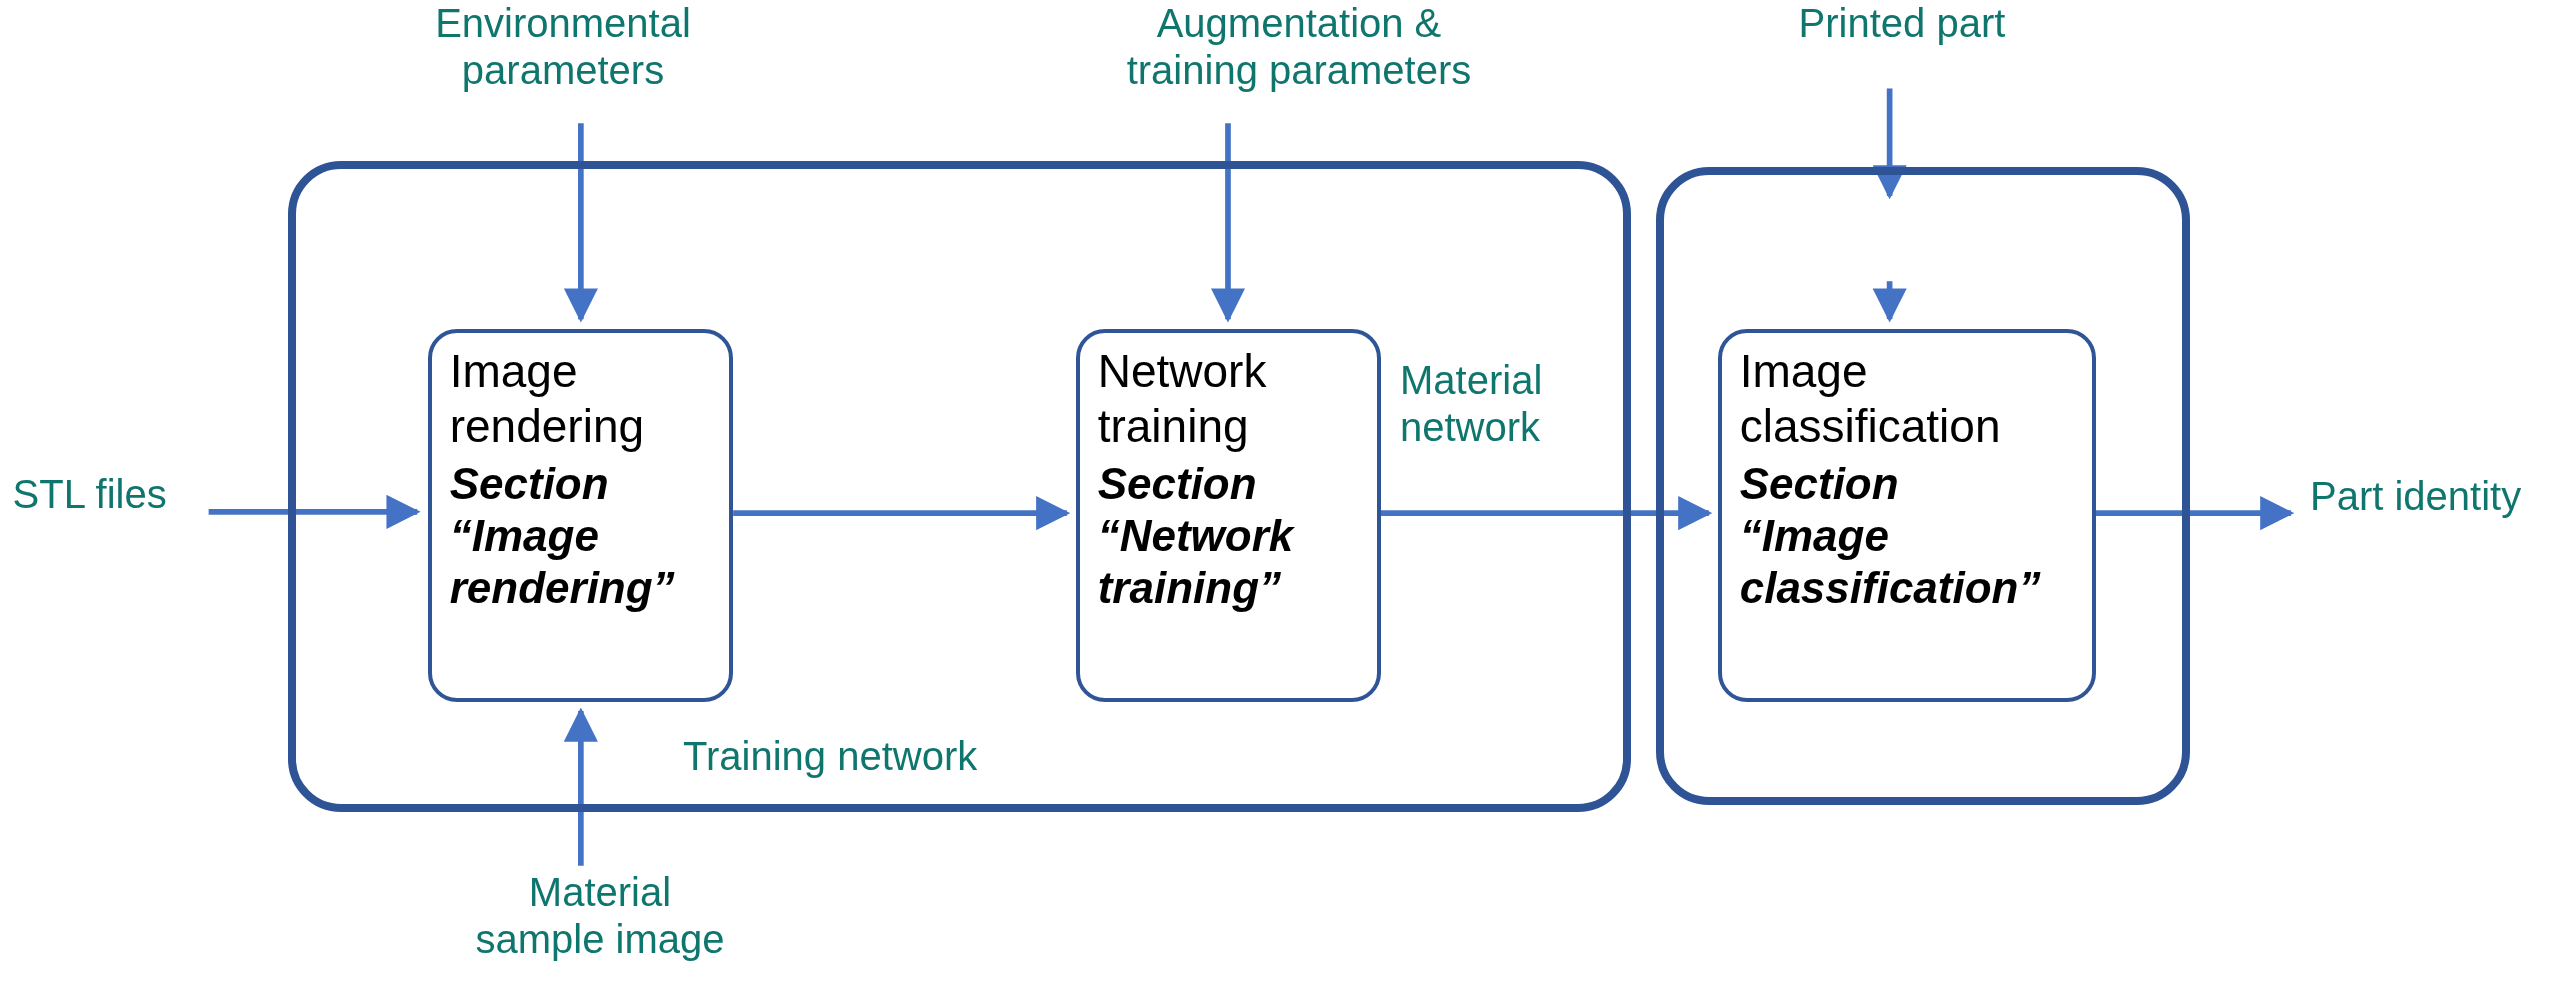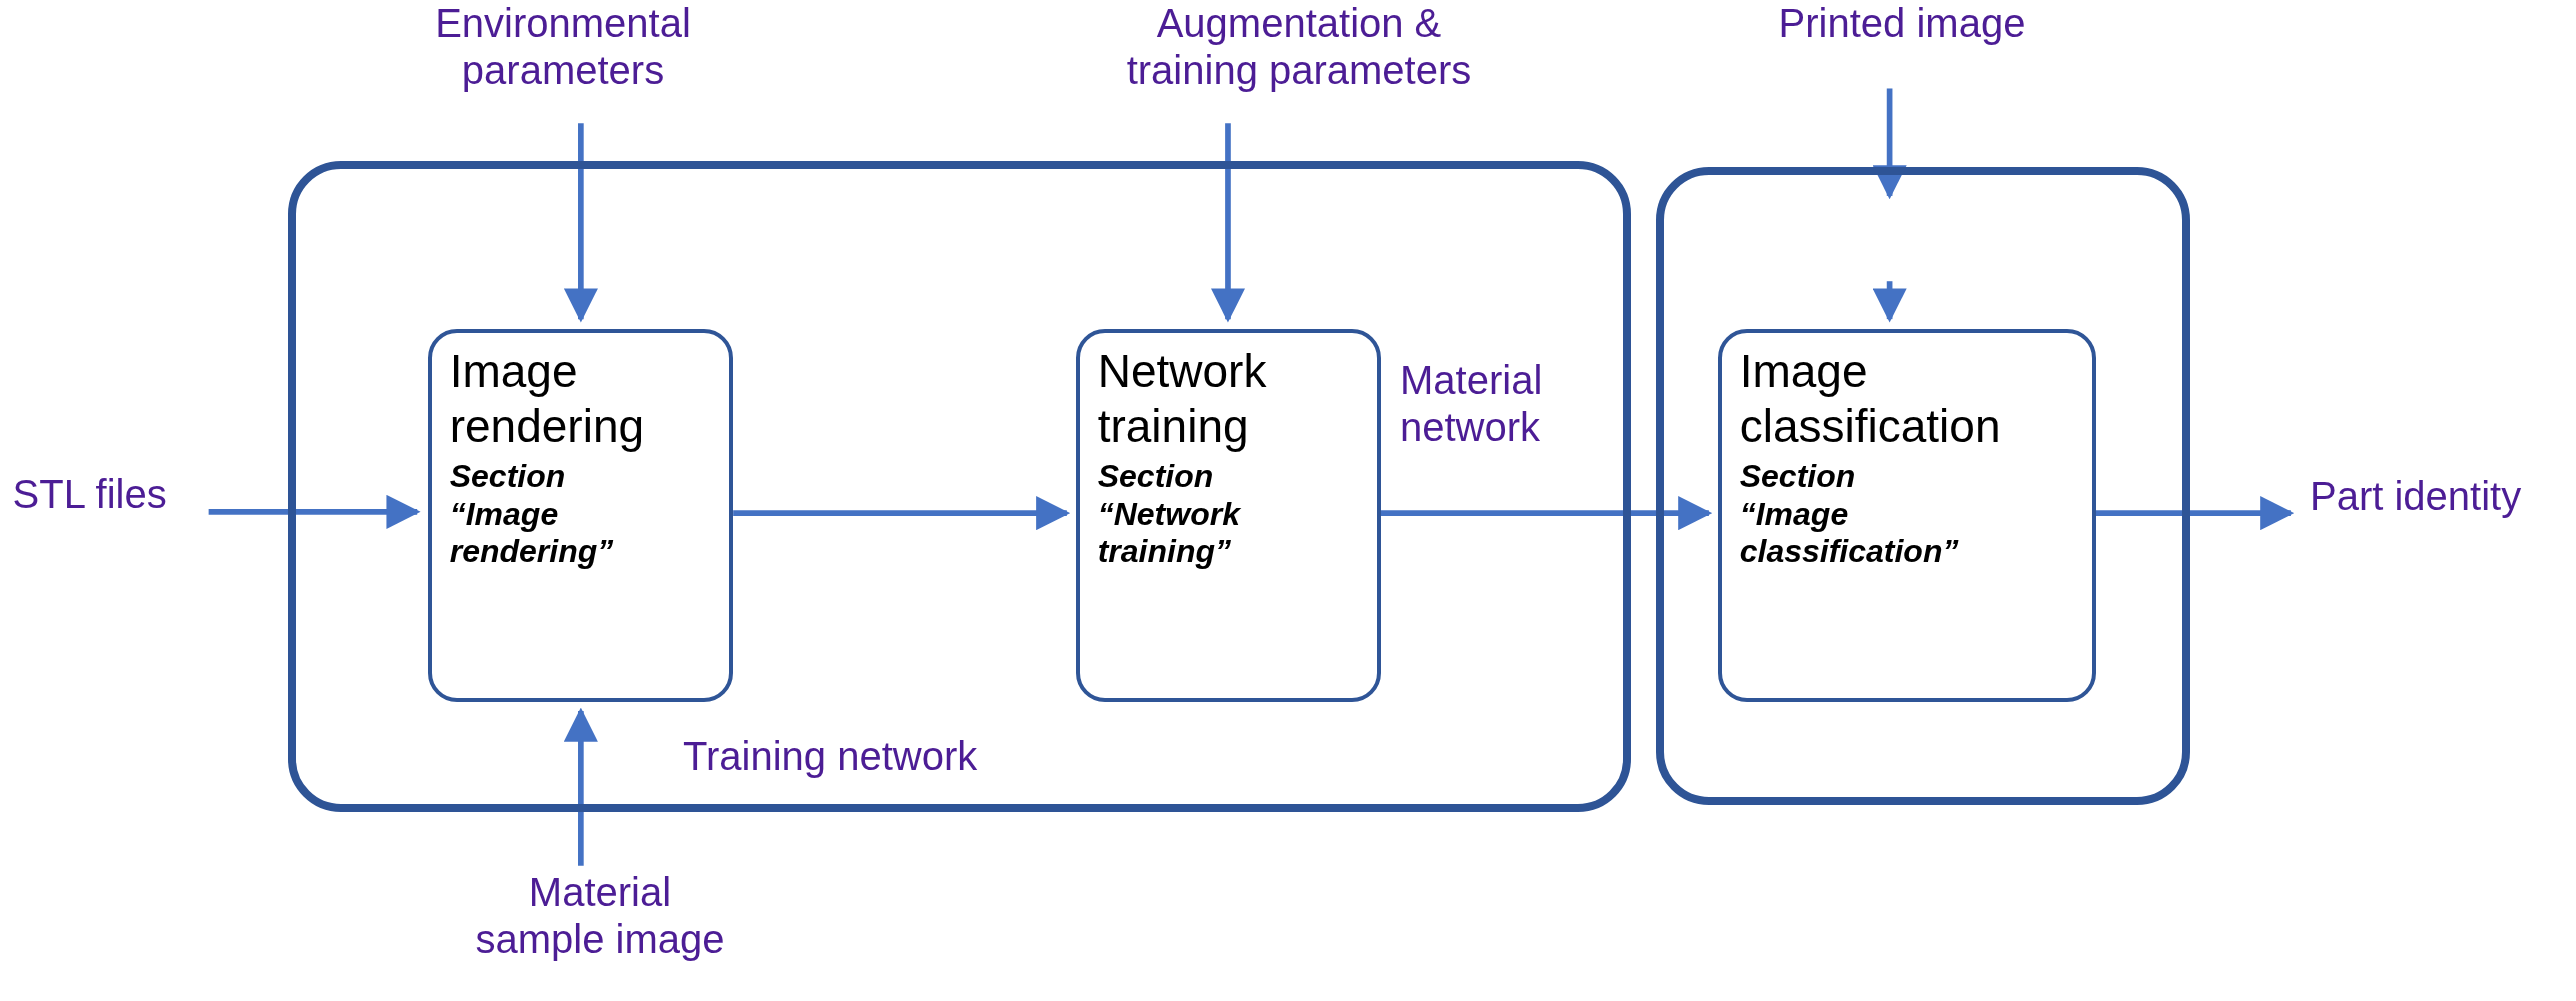--- a/index.html
+++ b/index.html
@@ -76,32 +76,32 @@
     height: 373px;
   }
   .box-title {
     font-size: 46px;
     line-height: 1.18;
     color: #000000;
     font-weight: normal;
     white-space: pre-line;
   }
   .box-section {
-    font-size: 32px;
+    font-size: 44px;
     line-height: 1.18;
     color: #000000;
     font-weight: bold;
     font-style: italic;
     white-space: pre-line;
     margin-top: 5px;
   }
   
   .label {
     position: absolute;
-    color: #4c1d95;
+    color: #0f766e;
     font-size: 40px;
     line-height: 1.18;
     white-space: pre-line;
   }
   .label.center { text-align: center; }
   .label.left   { text-align: left; }
 
   #label-environmental-parameters {
     left: 386px; top: 0px; width: 354px;
   }
@@ -212,21 +212,21 @@
 “Image
 classification”</div>
   </div>
 
   <div class="label center" id="label-environmental-parameters">Environmental
 parameters</div>
 
   <div class="label center" id="label-augmentation-training-parameters">Augmentation &amp;
 training parameters</div>
 
-  <div class="label center" id="label-printed-part">Printed image</div>
+  <div class="label center" id="label-printed-part">Printed part</div>
 
 
   <div class="label left" id="label-stl-files">STL files</div>
 
 
   <div class="label left" id="label-trained-network">Material
 network</div>
 
   <div class="label left" id="label-part-identity">Part identity</div>
 

